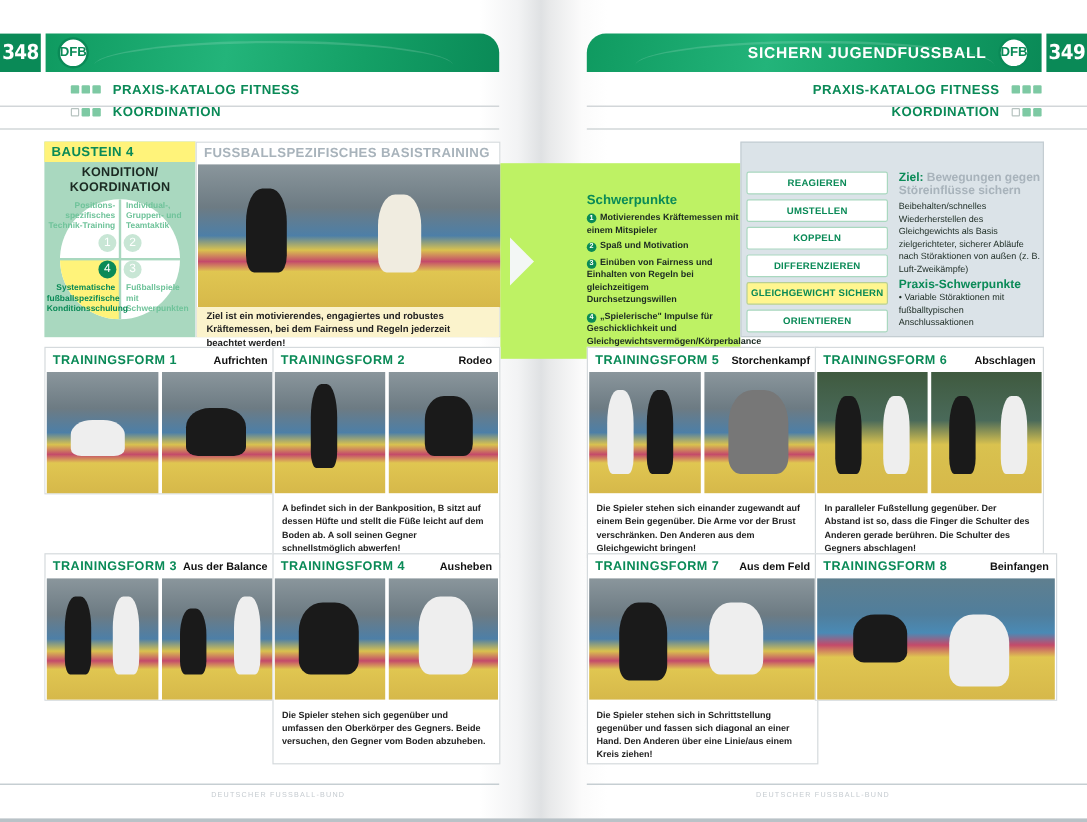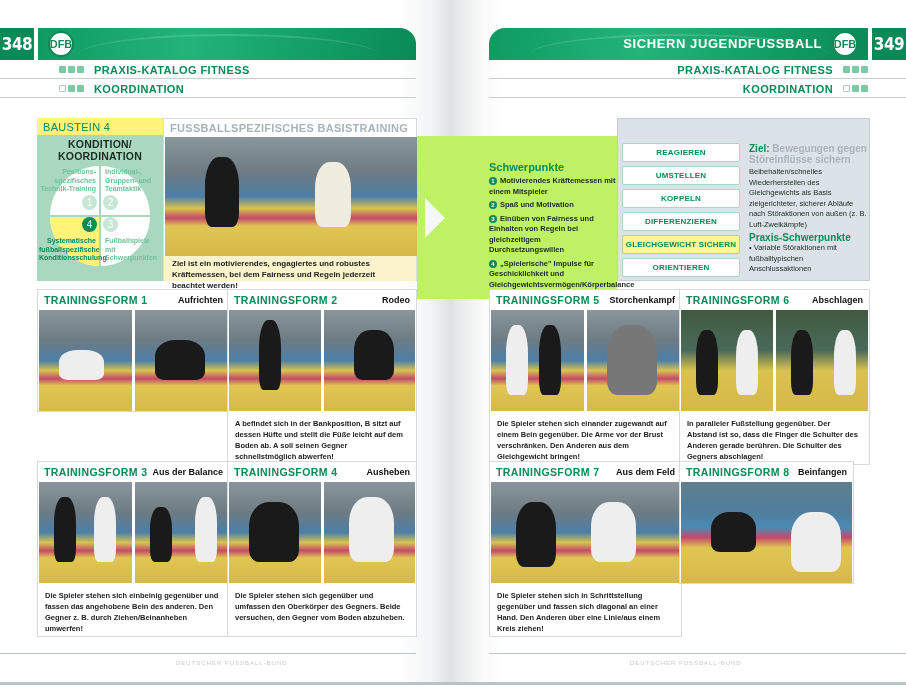--- a/index.html
+++ b/index.html
@@ -12,32 +12,32 @@
 .pn-left{left:0}
 .pn-right{left:872px}
 .band{position:absolute;top:28px;height:32px;background:linear-gradient(100deg,#0f9a60 0%,#23b47a 40%,#14a066 70%,#0a8a57 100%);overflow:hidden}
 .band-left{left:38px;width:378px;border-top-right-radius:16px}
 .band-right{left:489px;width:379px;border-top-left-radius:16px}
 .band::after{content:"";position:absolute;left:40px;top:6px;width:300px;height:40px;border-top:2px solid rgba(255,255,255,0.15);border-radius:50%}
 .logo{position:absolute;top:3px;width:26px;height:26px;border-radius:50%;background:#fff;border:2px solid #0a8a57;display:flex;align-items:center;justify-content:center;font-size:11px;font-weight:bold;color:#0a8a57}
 .logo-left{left:10px}
 .logo-right{right:10px}
 .band-title{position:absolute;right:46px;top:8px;color:#fff;font-weight:bold;font-size:13px;letter-spacing:0.6px}
-.subhdr{position:absolute;height:18px;display:flex;align-items:center;border-bottom:1px solid #c7cdd0}
+.subhdr{position:absolute;height:28px;display:flex;align-items:center;border-bottom:1px solid #c7cdd0}
 .subhdr .lbl{color:#0a8a57;font-weight:bold;font-size:11px;letter-spacing:0.4px}
 .squares{display:flex;gap:2px;margin:0 10px}
 .sq{width:7px;height:7px;background:#7dc9a3;border-radius:1px}
 .sq.empty{background:#fff;border:1px solid #b7c3c0}
 .sh-l1{left:0;top:61px;width:416px;padding-left:49px}
 .sh-l2{left:0;top:80px;width:416px;padding-left:49px}
 .sh-r1{left:489px;top:61px;width:417px;justify-content:flex-end;padding-right:28px}
 .sh-r2{left:489px;top:80px;width:417px;justify-content:flex-end;padding-right:28px}
 
 .baustein-box{position:absolute;left:37px;top:118px;width:126px;height:163px;background:#a9d8bf}
-.baustein-title{height:17px;background:#fff37a;color:#0a8a57;font-weight:normal;font-size:11px;padding:3px 6px;letter-spacing:0.3px}
+.baustein-title{height:17px;background:#fff37a;color:#0a8a57;font-weight:bold;font-size:11px;padding:3px 6px;letter-spacing:0.3px}
 .kondition{text-align:center;font-weight:bold;font-size:10.5px;color:#1b2a22;line-height:12px;margin-top:3px;letter-spacing:0.2px}
 .circle{position:absolute;left:13px;top:48px;width:100px;height:100px;border-radius:50%;background:#fff;overflow:hidden}
 .circle .q4{position:absolute;left:0;top:50px;width:50px;height:50px;background:#fff37a}
 .circle .vl{position:absolute;left:49px;top:0;width:2px;height:100px;background:#a9d8bf}
 .circle .hl{position:absolute;left:0;top:49px;width:100px;height:2px;background:#a9d8bf}
 .quad-label{position:absolute;font-size:7px;font-weight:bold;line-height:8.5px;color:#6fc39a}
 .ql1{left:2px;top:50px;width:57px;text-align:right}
 .ql2{left:68px;top:50px;width:56px}
 .ql3{left:68px;top:119px;width:56px}
 .ql4{left:2px;top:119px;width:57px;text-align:right;color:#0a8a57}
@@ -221,21 +221,20 @@
     <div class="tf-photos">
       <div class="photo">
           <div class="fig" style="left:15px;top:15px;width:22px;height:65px;background:#1a1a1a"></div>
           <div class="fig" style="left:55px;top:15px;width:22px;height:65px;background:#eee"></div>
         </div>
       <div class="photo">
           <div class="fig" style="left:15px;top:25px;width:22px;height:55px;background:#1a1a1a"></div>
           <div class="fig" style="left:60px;top:15px;width:22px;height:65px;background:#eee"></div>
         </div>
     </div>
-    <div class="tf-desc">Die Spieler stehen sich einbeinig gegenüber und fassen das angehobene Bein des anderen. Den Gegner z. B. durch Ziehen/Beinanheben umwerfen!</div>
   </div>
   <div class="tf" style="left:227px;top:461px;width:190px">
     <div class="tf-head">
         <span class="num">TRAININGSFORM 4</span>
         <span class="name">Ausheben</span>
       </div>
     <div class="tf-photos">
       <div class="photo">
           <div class="fig" style="left:20px;top:20px;width:50px;height:60px;background:#1a1a1a"></div>
         </div>
@@ -285,21 +284,21 @@
         <span class="name">Aus dem Feld</span>
       </div>
     <div class="tf-photos">
       <div class="photo">
           <div class="fig" style="left:25px;top:20px;width:40px;height:65px;background:#1a1a1a"></div>
           <div class="fig" style="left:100px;top:20px;width:45px;height:60px;background:#eee"></div>
         </div>
     </div>
     <div class="tf-desc">Die Spieler stehen sich in Schrittstellung gegenüber und fassen sich diagonal an einer Hand. Den Anderen über eine Linie/aus einem Kreis ziehen!</div>
   </div>
-  <div class="tf" style="left:679px;top:461px;width:175px">
+  <div class="tf" style="left:679px;top:461px;width:202px">
     <div class="tf-head">
         <span class="num">TRAININGSFORM 8</span>
         <span class="name">Beinfangen</span>
       </div>
     <div class="tf-photos">
       <div class="photo" style="background:linear-gradient(180deg,#5f7f8f 0%,#507e9c 30%,#4a8ab5 45%,#c44a6a 55%,#e0c651 65%,#d6b84a 100%)">
           <div class="fig" style="left:30px;top:30px;width:45px;height:40px;background:#1a1a1a"></div>
           <div class="fig" style="left:110px;top:30px;width:50px;height:60px;background:#eee"></div>
         </div>
     </div>

